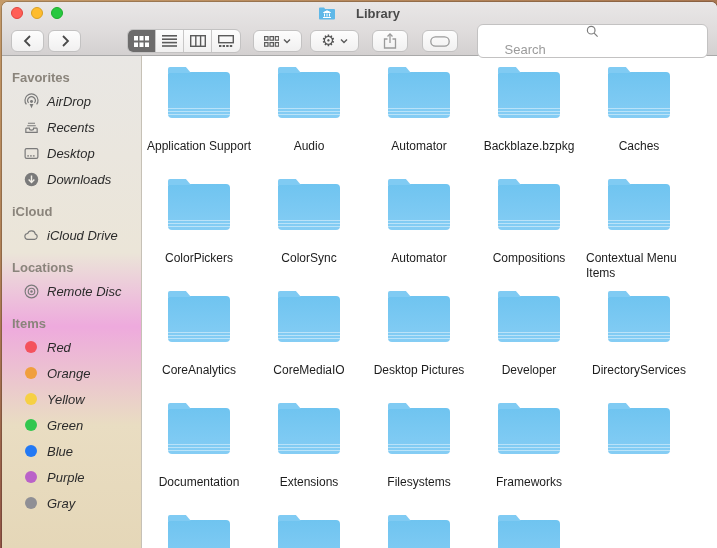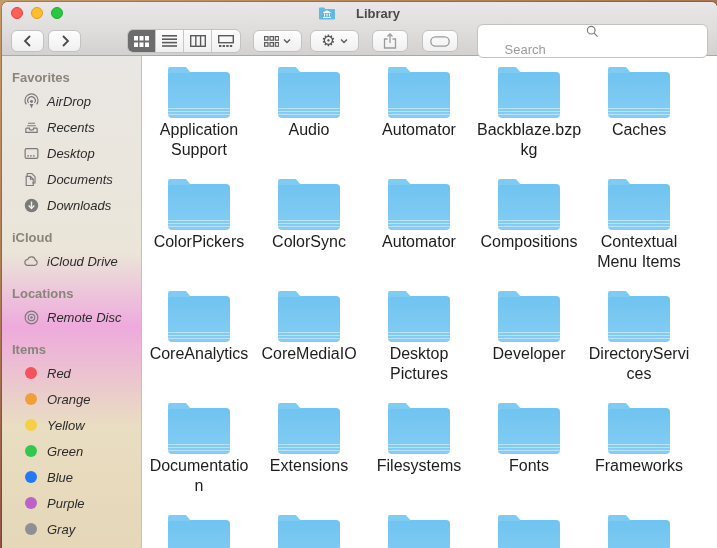--- a/index.html
+++ b/index.html
@@ -56,21 +56,21 @@
   .grid { flex:1; background:#fff; padding:10px 0 0 2px; display:grid;
     grid-template-columns:repeat(5,110px); grid-auto-rows:112px; overflow:hidden; }
   .cell { display:flex; flex-direction:column; align-items:center; }
   .folder { width:62px; height:46px; margin-top:6px; position:relative; border-radius:2px 4px 4px 4px;
     background:linear-gradient(180deg,#6fc4f0 0%,#79c8f2 45%,#85cdf4 100%); }
   .folder::before { content:''; position:absolute; top:-5px; left:0; width:23px; height:6px;
     background:#80cbf3; border-radius:2px 2px 0 0;
     clip-path:polygon(0 0,78% 0,100% 100%,0 100%); }
   .folder::after { content:''; position:absolute; left:0; right:0; bottom:3px; height:7px;
     background:repeating-linear-gradient(180deg,rgba(255,255,255,.45) 0 1px,rgba(255,255,255,0) 1px 3px); }
-  .flabel { margin-top:2px; font-size:16px; color:#1d1d1d; text-align:center; line-height:1.25;
+  .flabel { margin-top:21px; font-size:12px; color:#1d1d1d; text-align:left; line-height:1.25;
     max-width:106px; word-wrap:break-word; }
 </style>
 </head>
 <body>
 
 <div class="window">
 
   <div class="chrome">
     <div class="titlebar">
       <div class="traffic">
@@ -237,32 +237,20 @@
                 <rect x="10" y="14.5" width="2.4" height="1.8"></rect>
                 <rect x="14" y="14.5" width="2.4" height="1.8"></rect>
               </g>
             </svg>
           </span>
           <span>Desktop</span>
         </div>
         <div class="side-item">
           <span style="display: flex;">
             <svg width="17" height="17" viewBox="0 0 24 24">
-              <g fill="none" stroke="#7a7a7a" stroke-width="1.6">
-                <path d="M6 7V3.5h6.5L17 8v9h-4"></path>
-                <path d="M4.5 7.5h6l4 4v9h-10z"></path>
-                <path d="M10.5 7.5v4h4"></path>
-              </g>
-            </svg>
-          </span>
-          <span>Documents</span>
-        </div>
-        <div class="side-item">
-          <span style="display: flex;">
-            <svg width="17" height="17" viewBox="0 0 24 24">
               <circle cx="12" cy="12" r="9.5" fill="#7a7a7a"></circle>
               <g stroke="#f2efe8" stroke-width="2" fill="none">
                 <line x1="12" y1="6.5" x2="12" y2="15.5"></line>
                 <polyline points="8,12 12,16.2 16,12"></polyline>
               </g>
             </svg>
           </span>
           <span>Downloads</span>
         </div>
         <div class="sect-title">iCloud</div>
@@ -385,24 +373,20 @@
         <div class="cell">
           <div class="folder"></div>
           <div class="flabel">Extensions</div>
         </div>
         <div class="cell">
           <div class="folder"></div>
           <div class="flabel">Filesystems</div>
         </div>
         <div class="cell">
           <div class="folder"></div>
-          <div class="flabel">Fonts</div>
-        </div>
-        <div class="cell">
-          <div class="folder"></div>
           <div class="flabel">Frameworks</div>
         </div>
         <div class="cell">
           <div class="folder"></div>
         </div>
         <div class="cell">
           <div class="folder"></div>
         </div>
         <div class="cell">
           <div class="folder"></div>

